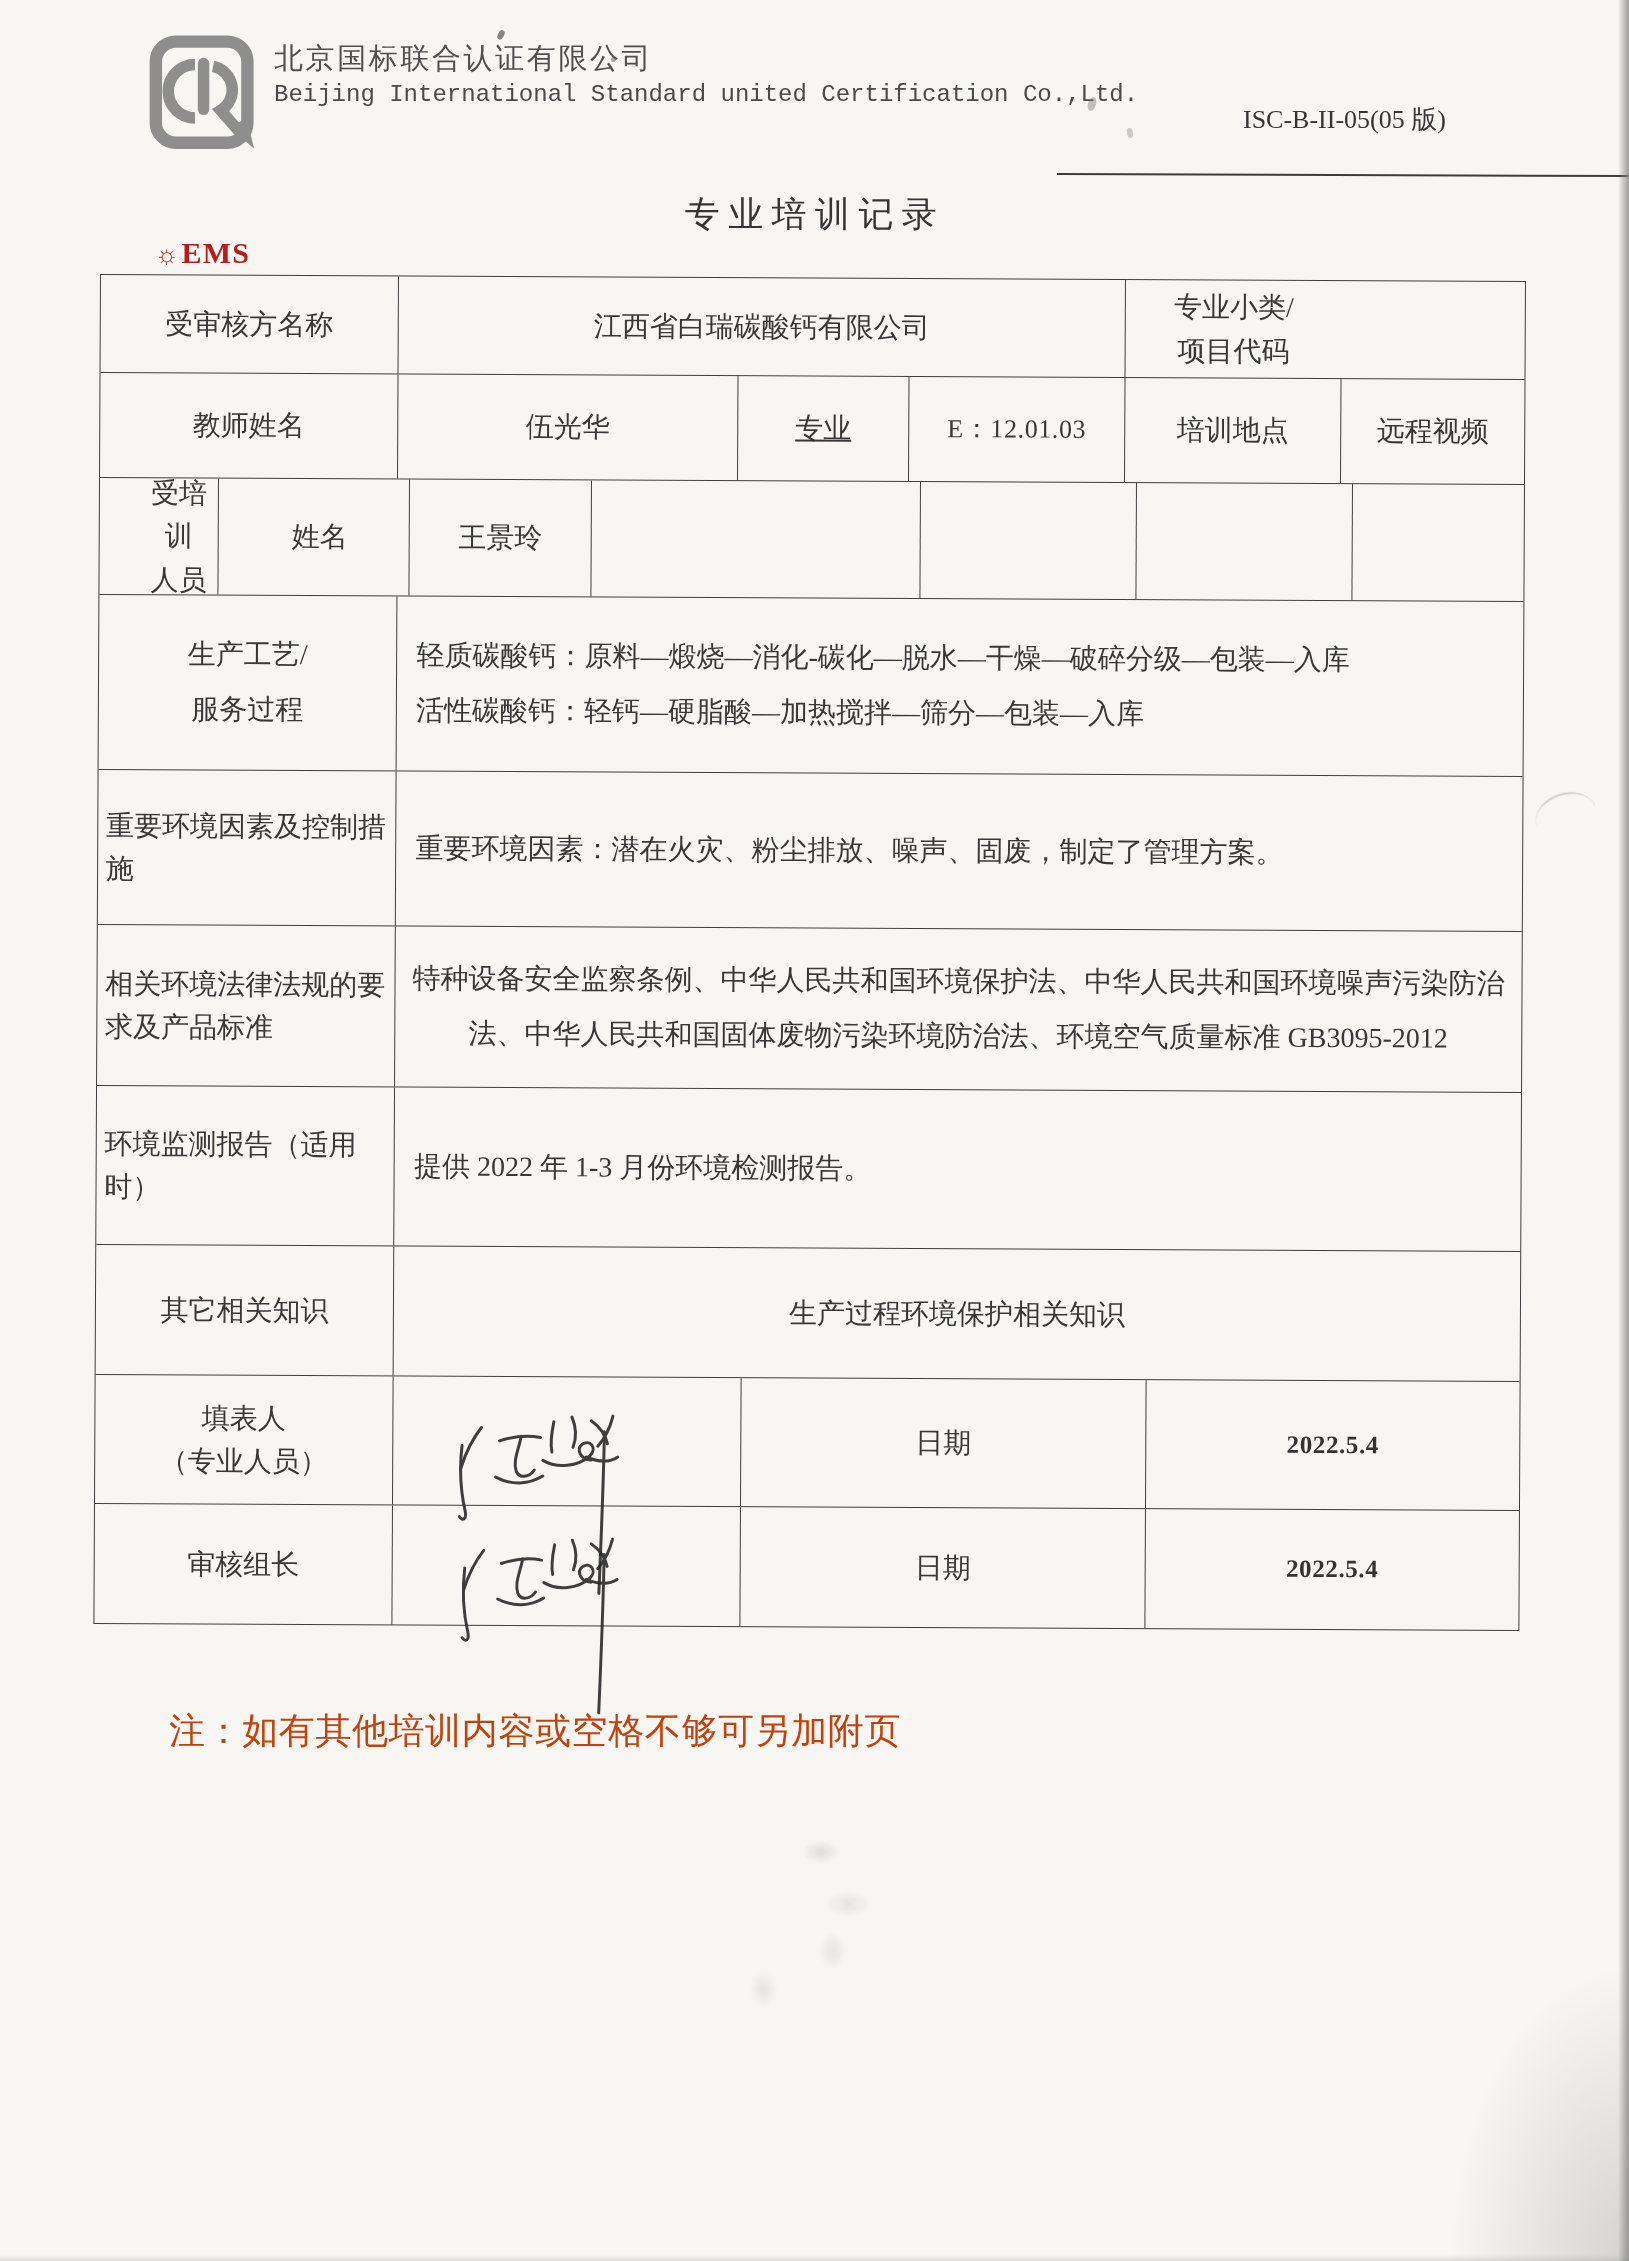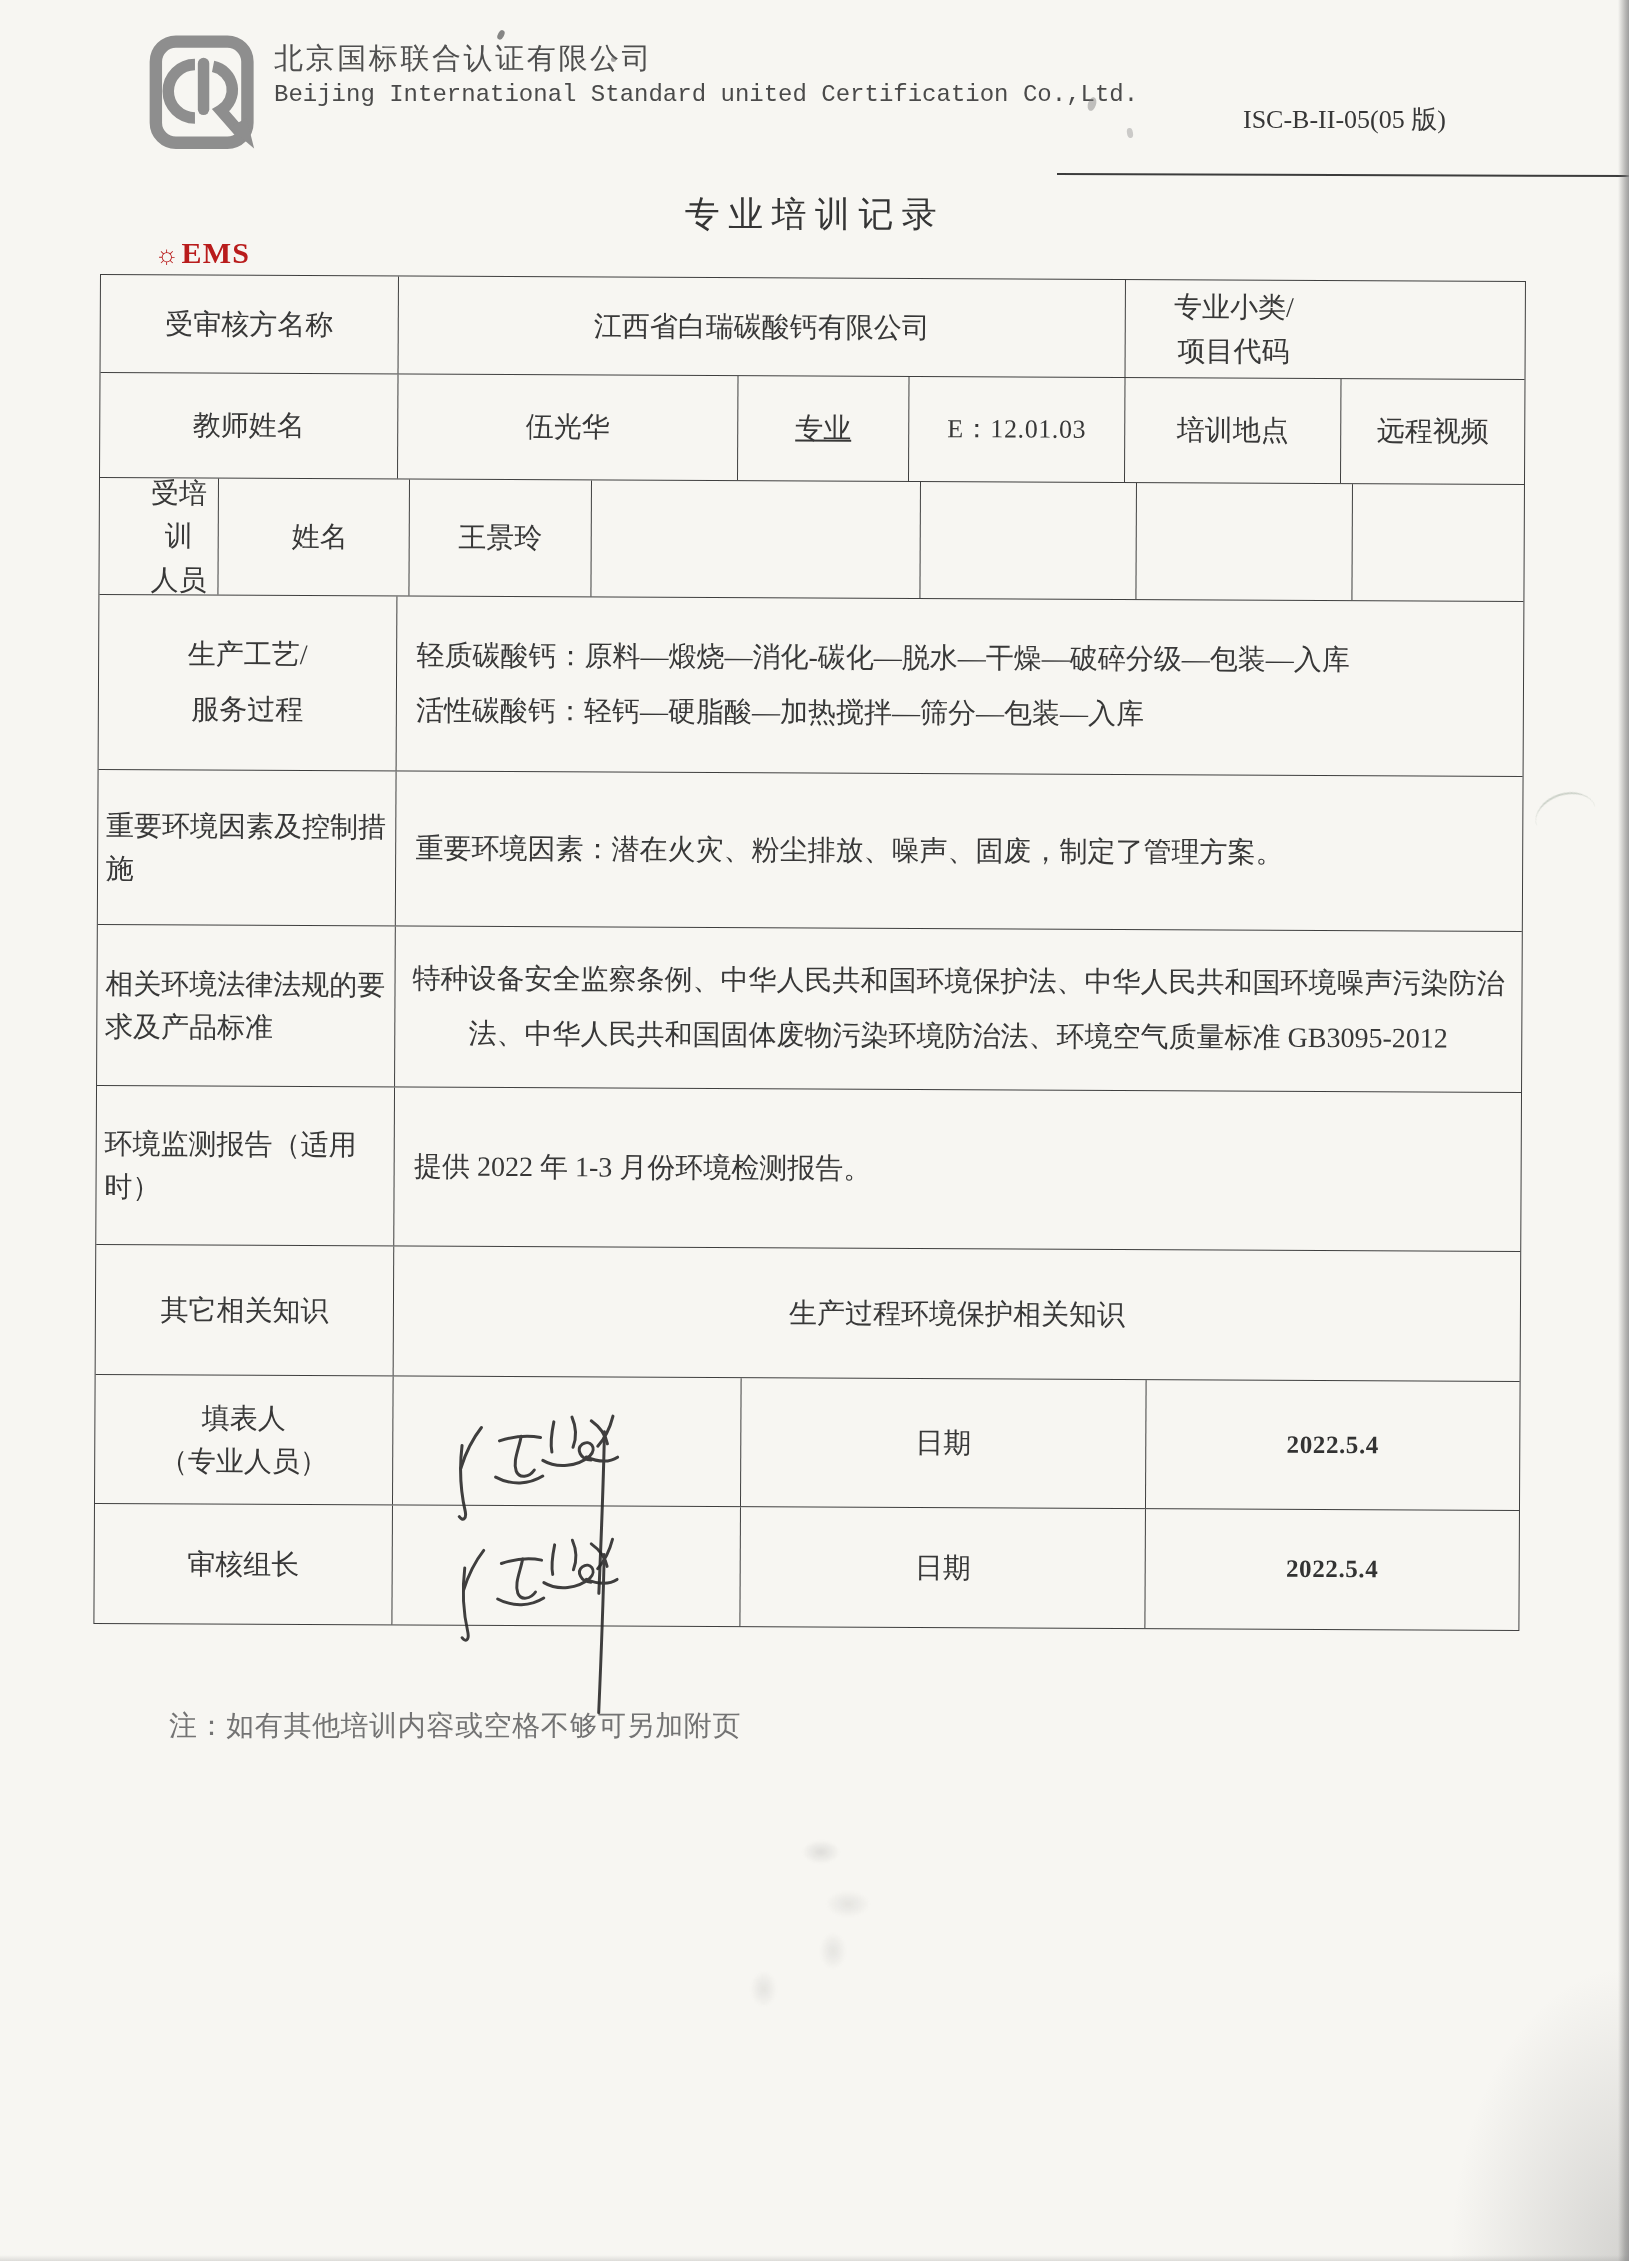--- a/index.html
+++ b/index.html
@@ -40,21 +40,21 @@
   .left { justify-content:flex-start; text-align:left; }
   .padL { padding-left:19.3px; }
   .lh2 { line-height:1.95; }
   .latin { font-size:26px; letter-spacing:0.6px; }
   .date-val { font-size:25px; font-weight:700; letter-spacing:0.6px; color:#333; }
   .sig-cell { overflow:visible; }
   .sig-svg { position:absolute; z-index:3; pointer-events:none; }
   .sig-svg.s1 { left:35px; top:7.7px; width:193px; height:218px; }
   .sig-svg.s2 { left:39px; top:3.2px; width:189px; height:213px; }
   
-  .note { position:absolute; left:169px; top:1707px; font-size:28px; color:#737373; letter-spacing:0.6px; }
+  .note { position:absolute; left:169px; top:1707px; font-size:36px; color:#c2410c; letter-spacing:0.6px; }
   
   .edge-right { position:absolute; top:0; right:0; width:11.6px; height:2261px;
     background:linear-gradient(to right, rgba(130,130,130,0), rgba(125,125,125,.5) 60%, #969696); }
   .corner-shade { position:absolute; right:0; bottom:0; width:181px; height:297px;
     background:radial-gradient(at 100% 100%, rgba(120,120,120,.28), transparent 70%); }
   .edge-bottom { position:absolute; left:0; bottom:0; width:100%; height:6.4px;
     background:linear-gradient(to bottom, rgba(140,140,140,0), rgba(140,140,140,.25)); }
   .smudge-a { position:absolute; left:793px; top:1825px; width:103px; height:155px; filter:blur(1.3px);
     background:
       radial-gradient(27px 17px at 28px 27px, rgba(120,120,120,.20), transparent 70%),

